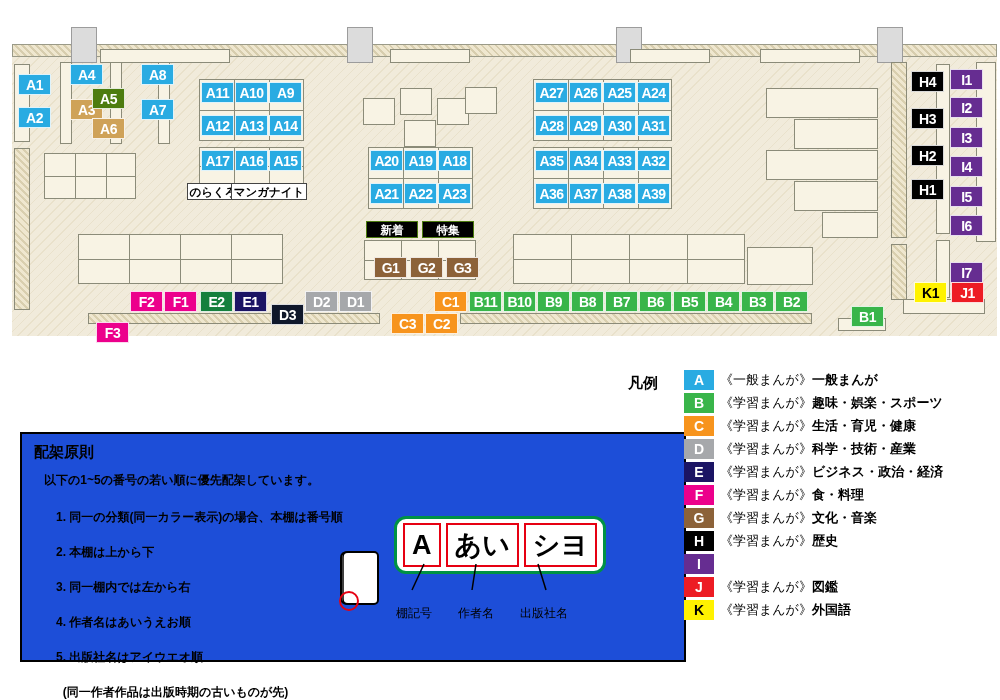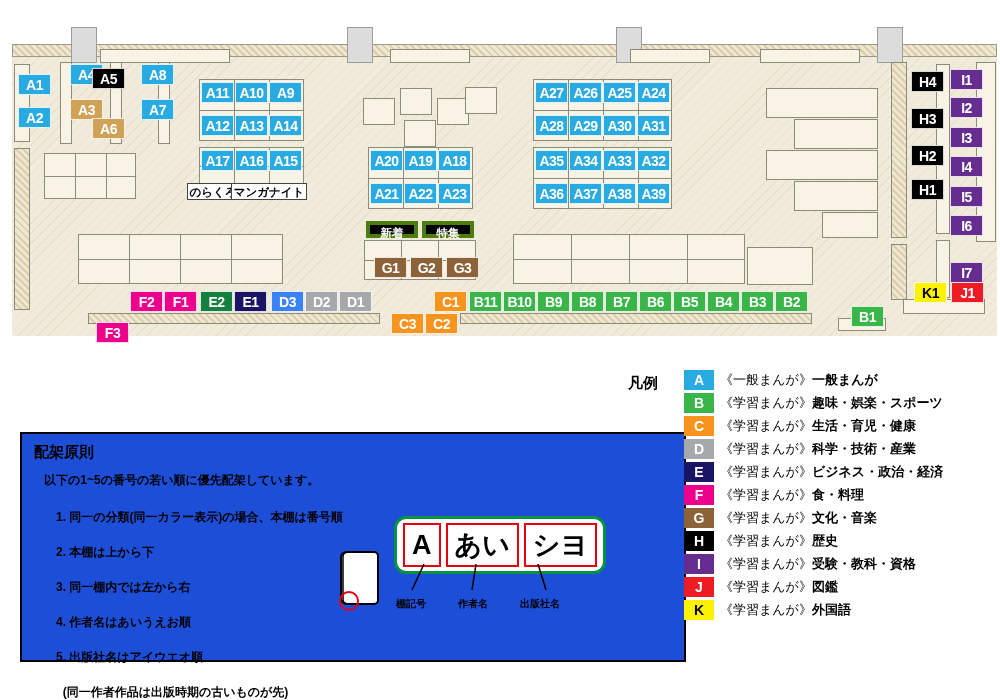--- a/index.html
+++ b/index.html
@@ -11,33 +11,33 @@
         background:repeating-linear-gradient(45deg,#efe7cf 0 3px,#d7cdae 3px 5px);border:1px solid #9a9a88;box-sizing:border-box;}
   .pillar{position:absolute;width:26px;height:36px;background:#dcdcdc;border:1px solid #9c9c9c;box-sizing:border-box;}
   .shelf{position:absolute;background:#f8f3e4;border:1px solid #8b8b79;box-sizing:border-box;z-index:2;}
   .shelf.hatch{background:repeating-linear-gradient(45deg,#efe7cf 0 3px,#d9cfaf 3px 5px);}
   .tag{position:absolute;width:33px;height:21px;line-height:20px;text-align:center;
        font-weight:bold;font-size:14px;color:#fff;border:1px solid rgba(255,255,255,.85);
        box-sizing:border-box;z-index:5;letter-spacing:-.5px;}
   .mlabel{position:absolute;height:17px;line-height:16px;text-align:center;font-size:11.5px;
           font-weight:bold;box-sizing:border-box;z-index:5;}
   .mlabel.white{background:#fff;color:#000;border:1px solid #444;}
-  .mlabel.black{background:#000;color:#fff;border:4px solid #4d7c0f;}
+  .mlabel.black{background:#000;color:#fff;border:1px solid #4d7c0f;}
   
   #principles{position:absolute;left:20px;top:432px;width:666px;height:230px;background:#1d4ed8;
               border:2px solid #000;box-sizing:border-box;z-index:8;}
   .p-title{position:absolute;left:12px;top:9px;font-size:15px;font-weight:bold;}
   .p-intro{position:absolute;left:22px;top:38px;font-size:12px;font-weight:bold;}
   .p-items{position:absolute;left:34px;top:58px;font-size:12px;font-weight:bold;line-height:1.58;}
   .p-items div{white-space:pre-wrap;margin-top:16px;}
   .example{position:absolute;left:372px;top:82px;border:3px solid #009245;border-radius:12px;
            padding:4px 6px;display:flex;gap:5px;background:#fff;align-items:center;}
   .ex-box{border:2px solid #e60012;background:#fff;color:#000;font-size:27px;font-weight:bold;
           height:40px;line-height:40px;padding:0 7px;}
-  .cap{position:absolute;top:163px;font-size:10px;font-weight:bold;}
+  .cap{position:absolute;top:171px;font-size:12px;font-weight:normal;}
   .leaders{position:absolute;left:368px;top:128px;z-index:1;}
   .book{position:absolute;left:310px;top:112px;}
   
   #legend{position:absolute;left:628px;top:370px;z-index:8;}
   .l-title{position:absolute;left:0;top:4px;font-size:15px;font-weight:bold;}
   #legend-rows{margin-left:56px;display:flex;flex-direction:column;gap:3px;}
   .lrow{display:flex;align-items:center;height:20px;}
   .sw{display:inline-block;width:30px;height:20px;line-height:20px;text-align:center;
       font-weight:bold;font-size:14px;margin-right:6px;flex:0 0 auto;}
   .ltext{font-size:13px;white-space:nowrap;}
@@ -93,21 +93,21 @@
       <div class="shelf hatch" style="left: 88px; top: 313px; width: 292px; height: 11px;"></div>
       <div class="shelf hatch" style="left: 460px; top: 313px; width: 352px; height: 11px;"></div>
       <div class="shelf" style="left: 838px; top: 318px; width: 48px; height: 13px;"></div>
       <div class="shelf hatch" style="left: 14px; top: 148px; width: 16px; height: 162px;"></div>
     </div>
   <div id="tags-layer">
       <div class="tag" style="left: 18px; top: 74px; background: rgb(41, 171, 226);">A1</div>
       <div class="tag" style="left: 18px; top: 107px; background: rgb(41, 171, 226);">A2</div>
       <div class="tag" style="left: 70px; top: 64px; background: rgb(41, 171, 226);">A4</div>
       <div class="tag" style="left: 70px; top: 99px; background: rgb(207, 162, 88);">A3</div>
-      <div class="tag" style="left: 92px; top: 68px; background: #000000;">A5</div>
+      <div class="tag" style="left: 92px; top: 88px; background: #4d7c0f;">A5</div>
       <div class="tag" style="left: 92px; top: 118px; background: rgb(207, 162, 88);">A6</div>
       <div class="tag" style="left: 141px; top: 64px; background: rgb(41, 171, 226);">A8</div>
       <div class="tag" style="left: 141px; top: 99px; background: rgb(41, 171, 226);">A7</div>
       <div class="tag" style="left: 201px; top: 82px; background: rgb(41, 171, 226);">A11</div>
       <div class="tag" style="left: 235px; top: 82px; background: rgb(41, 171, 226);">A10</div>
       <div class="tag" style="left: 269px; top: 82px; background: rgb(41, 171, 226);">A9</div>
       <div class="tag" style="left: 201px; top: 115px; background: rgb(41, 171, 226);">A12</div>
       <div class="tag" style="left: 235px; top: 115px; background: rgb(41, 171, 226);">A13</div>
       <div class="tag" style="left: 269px; top: 115px; background: rgb(41, 171, 226);">A14</div>
       <div class="tag" style="left: 201px; top: 150px; background: rgb(41, 171, 226);">A17</div>
@@ -136,21 +136,21 @@
       <div class="tag" style="left: 603px; top: 183px; background: rgb(41, 171, 226);">A38</div>
       <div class="tag" style="left: 637px; top: 183px; background: rgb(41, 171, 226);">A39</div>
       <div class="tag" style="left: 374px; top: 257px; background: rgb(140, 98, 57);">G1</div>
       <div class="tag" style="left: 410px; top: 257px; background: rgb(140, 98, 57);">G2</div>
       <div class="tag" style="left: 446px; top: 257px; background: rgb(140, 98, 57);">G3</div>
       <div class="tag" style="left: 96px; top: 291px; background: rgb(236, 0, 140); margin-top: 31px;">F3</div>
       <div class="tag" style="left: 130px; top: 291px; background: rgb(236, 0, 140);">F2</div>
       <div class="tag" style="left: 164px; top: 291px; background: rgb(236, 0, 140);">F1</div>
       <div class="tag" style="left: 200px; top: 291px; background: #15803d;">E2</div>
       <div class="tag" style="left: 234px; top: 291px; background: rgb(27, 20, 100);">E1</div>
-      <div class="tag" style="left: 271px; top: 291px; background: #3b82f6;">D3</div>
+      <div class="tag" style="left: 271px; top: 304px; background: #0f172a;">D3</div>
       <div class="tag" style="left: 305px; top: 291px; background: rgb(166, 168, 171);">D2</div>
       <div class="tag" style="left: 339px; top: 291px; background: rgb(166, 168, 171);">D1</div>
       <div class="tag" style="left: 434px; top: 291px; background: rgb(247, 148, 29);">C1</div>
       <div class="tag" style="left: 469px; top: 291px; background: rgb(57, 181, 74);">B11</div>
       <div class="tag" style="left: 503px; top: 291px; background: rgb(57, 181, 74);">B10</div>
       <div class="tag" style="left: 537px; top: 291px; background: rgb(57, 181, 74);">B9</div>
       <div class="tag" style="left: 571px; top: 291px; background: rgb(57, 181, 74);">B8</div>
       <div class="tag" style="left: 605px; top: 291px; background: rgb(57, 181, 74);">B7</div>
       <div class="tag" style="left: 639px; top: 291px; background: rgb(57, 181, 74);">B6</div>
       <div class="tag" style="left: 673px; top: 291px; background: rgb(57, 181, 74);">B5</div>
@@ -246,21 +246,20 @@
         <div class="lrow">
           <span class="sw" style="background: rgb(140, 98, 57); color: rgb(255, 255, 255);">G</span>
           <span class="ltext"><span class="lprefix">《学習まんが》</span><span class="lname">文化・音楽</span></span>
         </div>
         <div class="lrow">
           <span class="sw" style="background: rgb(0, 0, 0); color: rgb(255, 255, 255);">H</span>
           <span class="ltext"><span class="lprefix">《学習まんが》</span><span class="lname">歴史</span></span>
         </div>
         <div class="lrow">
           <span class="sw" style="background: rgb(102, 45, 145); color: rgb(255, 255, 255);">I</span>
-          <span class="ltext"><span class="lprefix">《学習まんが》</span><span class="lname">受験・教科・資格</span></span>
         </div>
         <div class="lrow">
           <span class="sw" style="background: rgb(237, 28, 36); color: rgb(255, 255, 255);">J</span>
           <span class="ltext"><span class="lprefix">《学習まんが》</span><span class="lname">図鑑</span></span>
         </div>
         <div class="lrow">
           <span class="sw" style="background: rgb(255, 242, 0); color: rgb(0, 0, 0);">K</span>
           <span class="ltext"><span class="lprefix">《学習まんが》</span><span class="lname">外国語</span></span>
         </div>
       </div>

